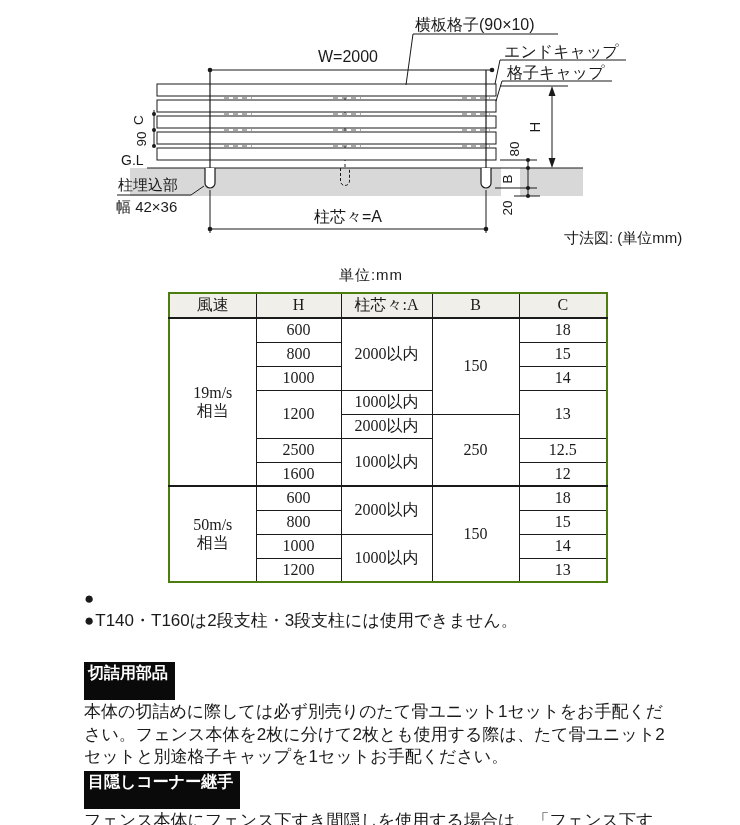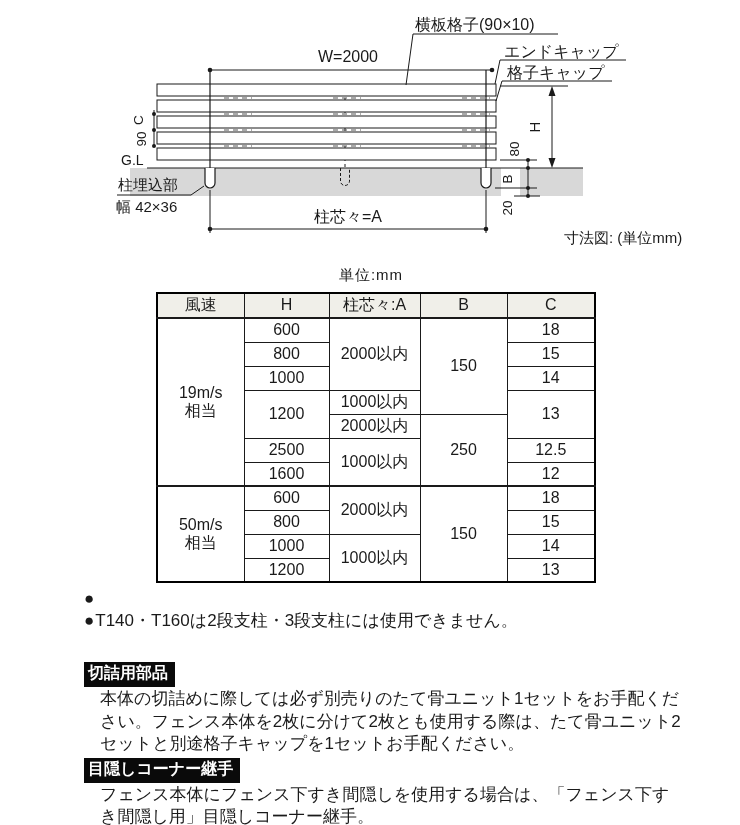--- a/index.html
+++ b/index.html
@@ -11,45 +11,46 @@
   .diagram{position:absolute;left:0;top:0;width:740px;height:260px;}
   .diagram svg{display:block;}
   .diagram text{fill:#1a1a1a;}
   
   .unit-label{
     position:absolute;left:150px;top:266px;width:442px;
     text-align:center;font-size:15px;letter-spacing:1px;
   }
   
   .spec-table{
-    position:absolute;left:156px;top:292px;
+    position:absolute;left:168px;top:292px;
     border-collapse:collapse;table-layout:fixed;
-    border:2px solid #000000;
+    border:2px solid #4d7c0f;
+    font-family:Liberation Serif, serif;
   }
   .spec-table th,.spec-table td{
     border:1px solid #1a1a1a;text-align:center;vertical-align:middle;
     font-size:16px;font-weight:normal;padding:0;line-height:1.15;
     white-space:pre-line;
   }
   .spec-table thead tr{height:25px;}
   .spec-table tbody tr{height:24px;}
   .spec-table thead th{border-bottom:2px solid #1a1a1a;}
   .spec-table tr.sec td{border-top:2px solid #1a1a1a;margin-top:20px;}
   
   .notes{position:absolute;left:84px;top:588px;width:628px;font-size:17px;line-height:22px;}
   .note-item{display:flex;align-items:flex-start;}
   .note-bullet{flex:0 0 auto;margin-right:1px;}
   .note-text{white-space:pre-line;}
   
   .sections{position:absolute;left:84px;top:662px;width:632px;}
   .section-title{
     display:inline-block;background:#0a0a0a;color:#ffffff;
-    font-size:16px;font-weight:bold;line-height:20px;padding:1px 7px 4px 4px;
-  }
-  .section-body{font-size:17px;line-height:22.5px;white-space:pre-line;margin:1px 0 2px 16px;}
+    font-size:16px;font-weight:bold;line-height:20px;padding:1px 7px 17px 4px;
+  }
+  .section-body{font-size:17px;line-height:22.5px;white-space:pre-line;margin:1px 0 2px 0;}
 </style>
 </head>
 <body>
 
 <div class="page">
 
   <div class="diagram">
     <svg width="740" height="260" viewBox="0 0 740 260">
 
       <rect x="130" y="168" width="453" height="28" fill="#d8d8d8"></rect>

